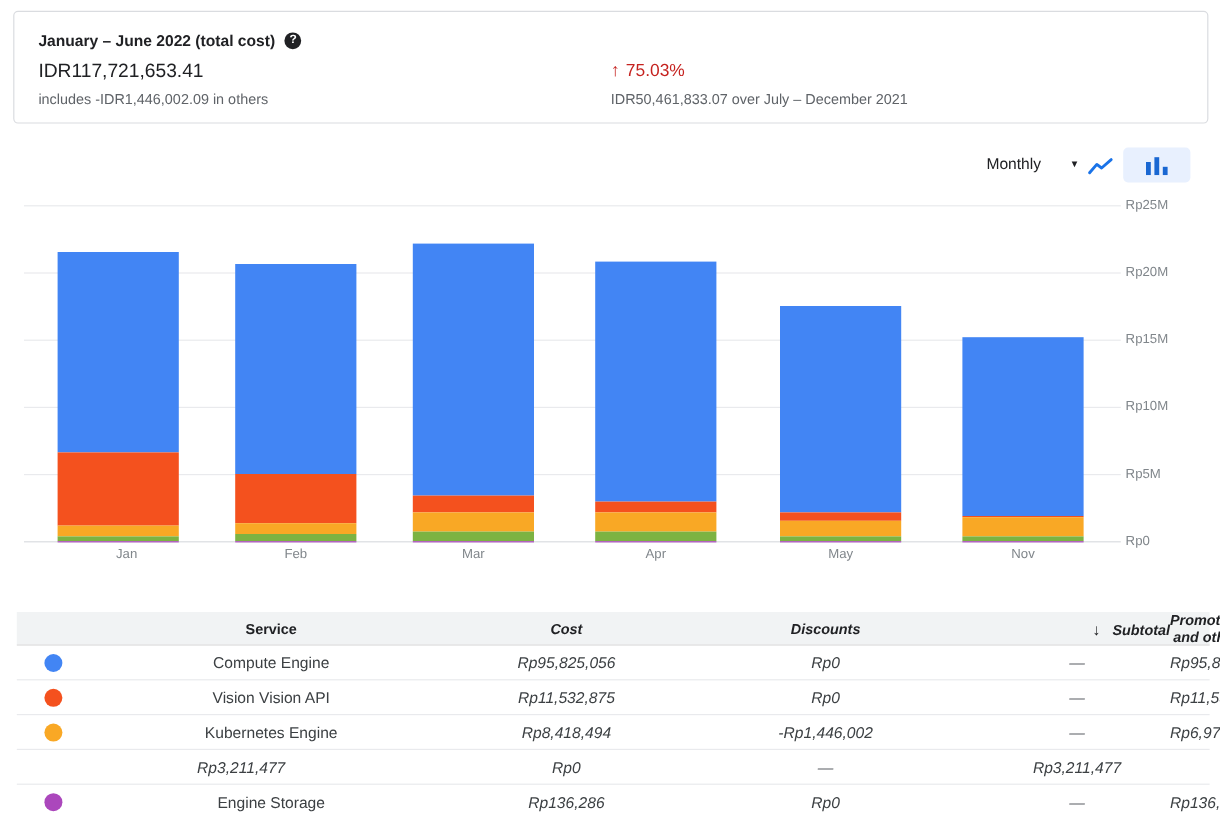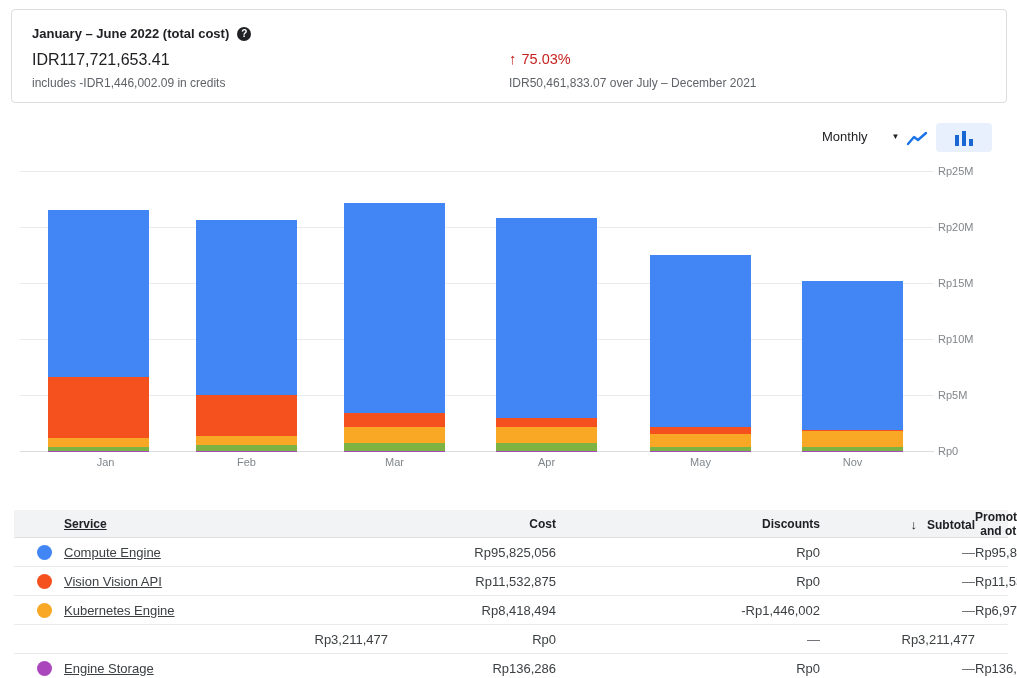--- a/index.html
+++ b/index.html
@@ -38,37 +38,37 @@
   .bar { position:absolute; bottom:1px; width:101px; cursor:pointer; }
   .bar-seg { width:100%; }
   .x-label { position:absolute; top:296px; font-size:11px; color:#80868b; text-align:center; }
 
   
   .cost-table { position:absolute; left:14px; top:510px; width:994px; }
   .t-row { display:grid; grid-template-columns:374px 168px 264px 155px 1fr;
     align-items:center; height:29px; border-bottom:1px solid #e9eaed; font-size:13px; color:#3c4043; }
   .t-head { height:28px; background:#f1f3f4; font-size:12px; font-weight:700; color:#202124;
     border-bottom:1px solid #e0e0e0; }
-  .c-service { padding-left:50px; text-align:left; position:relative;text-decoration:underline; }
-  .c-right { text-align:right; }
+  .c-service { padding-left:50px; text-align:center; position:relative; }
+  .c-right { text-align:center;font-style:italic; }
   .legend-dot { position:absolute; left:23px; top:50%; margin-top:-7.5px;
     width:15px; height:15px; border-radius:50%; }
   .sort-icon { font-size:13px; font-weight:700; margin-right:10px; }
   .dash-cell { color:#5f6368; }
 </style>
 </head>
 <body>
 
 <div class="summary-card">
   <div class="card-title">
     <span>January – June 2022 (total cost)</span>
     <span class="help-icon">?</span>
   </div>
   <div class="total-amount">IDR117,721,653.41</div>
-  <div class="credits-note">includes -IDR1,446,002.09 in credits</div>
+  <div class="credits-note">includes -IDR1,446,002.09 in others</div>
   <div class="change-row" id="change-row" style="color: rgb(197, 34, 31);">
     <span class="change-arrow">↑</span>
     <span>75.03%</span>
   </div>
   <div class="comparison-note">IDR50,461,833.07 over July – December 2021</div>
 </div>
 
 <div class="granularity">
   <span>Monthly</span>
   <span class="caret">▼</span>

